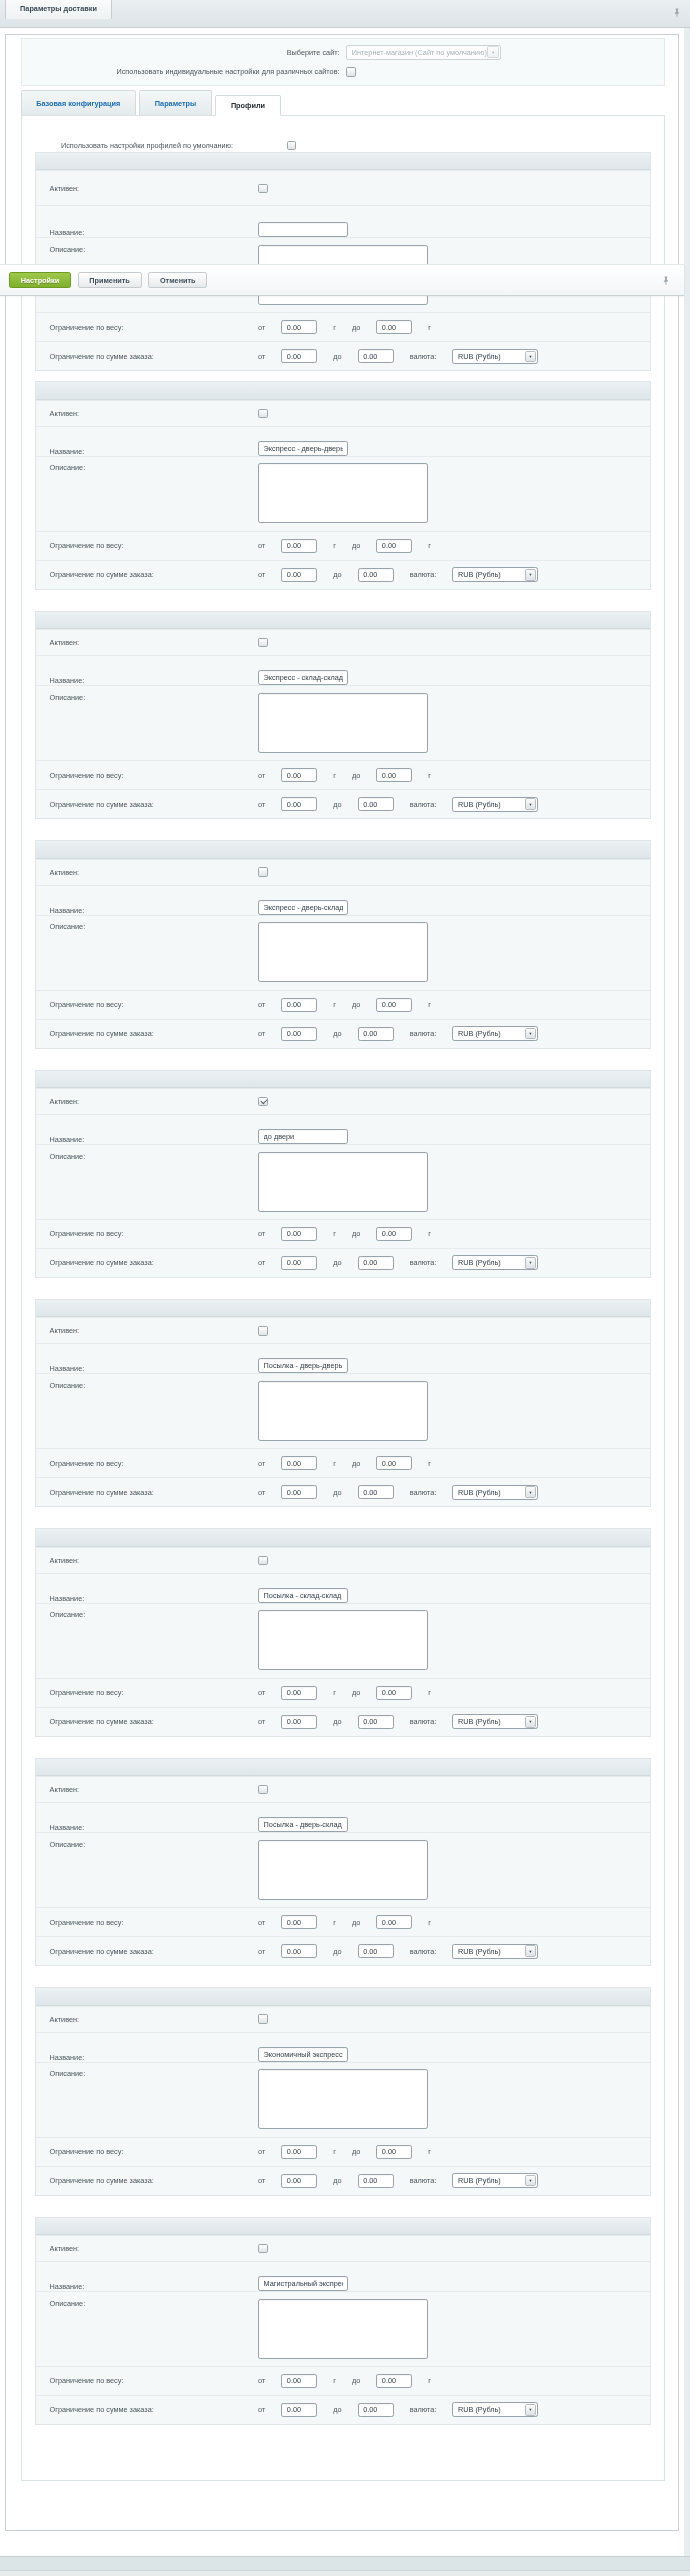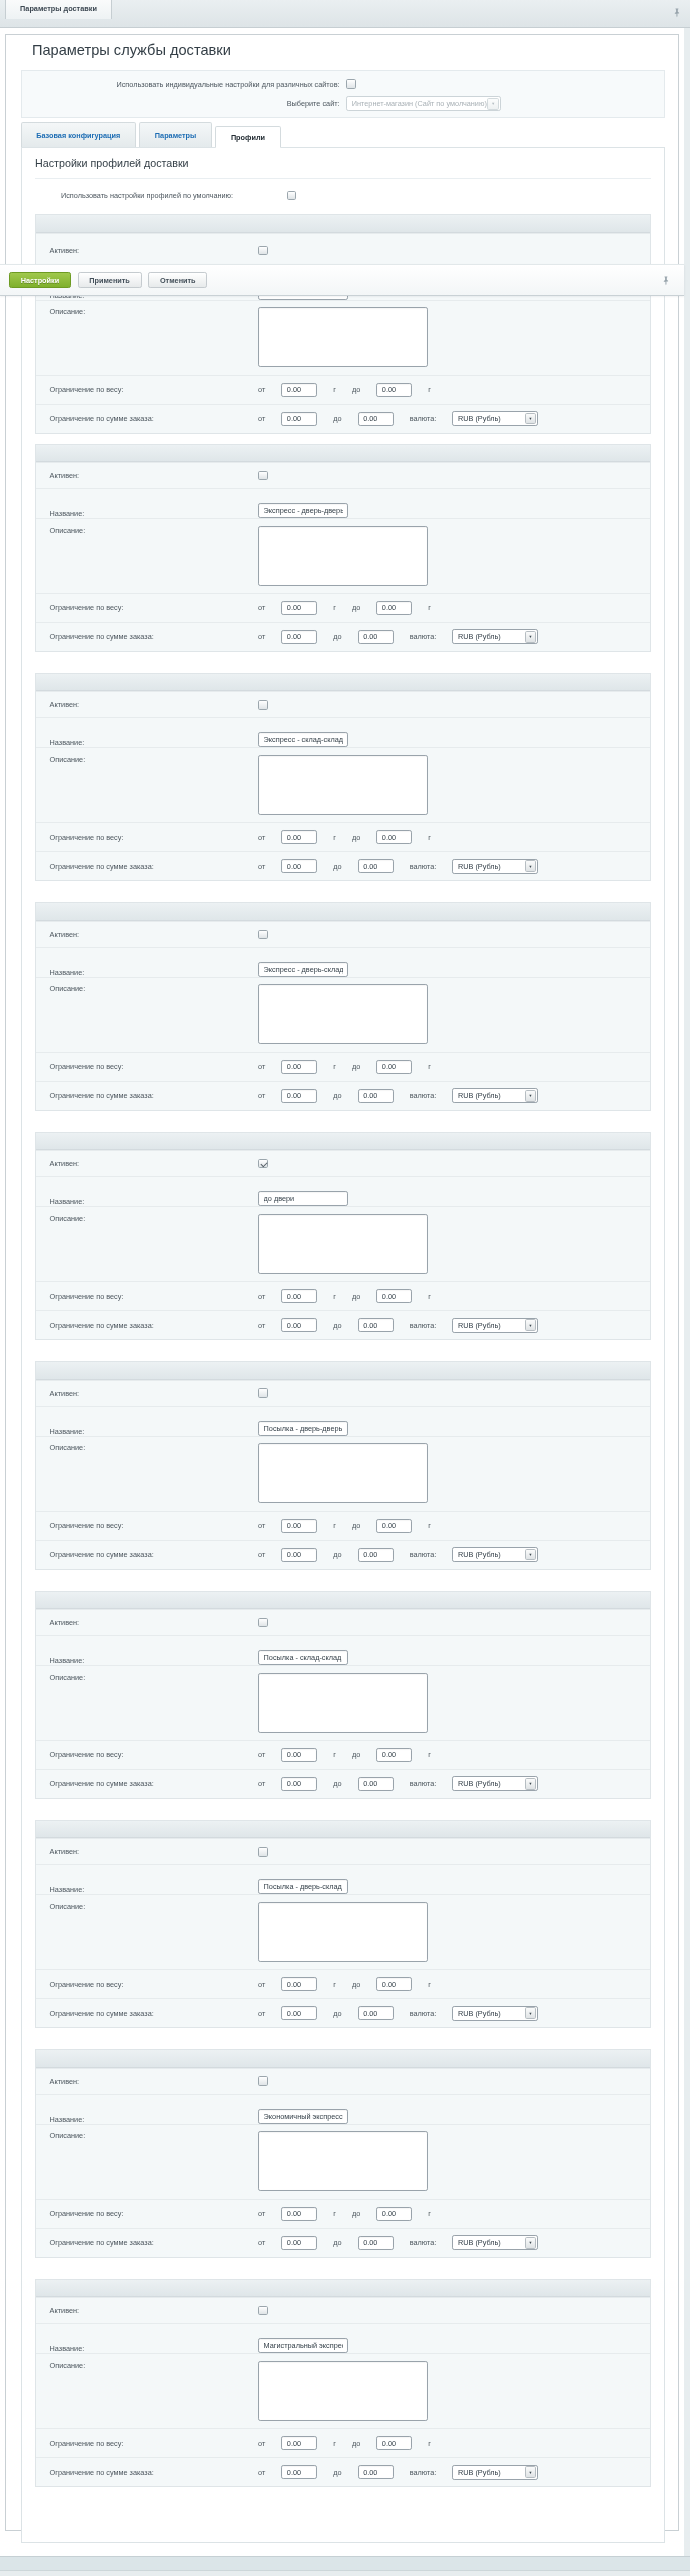--- a/index.html
+++ b/index.html
@@ -51,21 +51,21 @@
   .tab { height:25px; padding:0 14.6px; display:flex; align-items:center;
     background:linear-gradient(#f4f7f8,#e4eaec); border:0.6px solid #d4dbde; border-bottom:none;
     border-radius:2.2px 2.2px 0 0; color:#1d6db4; font-weight:bold; cursor:pointer; }
   .tab.active { height:21.3px; background:#fff; color:#252e35; position:relative; margin-bottom:-0.6px;
     border-bottom:0.6px solid #fff; }
   
   .content-box { margin:0 13.5px 0 14.6px; border:0.6px solid #dce3e6; background:#fff;
     padding-bottom:34px; position:relative; z-index:1; }
   h2.box-title { font-size:10.7px; font-weight:normal; color:#333e46;
     margin:9px 12.4px 0 13.5px; padding-bottom:8.4px; border-bottom:0.6px solid #e9eef1; }
-  .defaults-row { height:34px; display:flex; align-items:center; padding-left:13.5px;gap:47px; }
+  .defaults-row { height:34px; display:flex; align-items:flex-end; padding-left:13.5px;gap:47px; }
   .dlabel { width:198px; text-align:right; margin-right:6.7px; }
   .profiles { margin:1.7px 12.4px 0 13.5px; }
   
   .profile { border:0.6px solid #dfe5e8; margin-bottom:21px; background:#f4f8f9; }
   .phead { height:17.4px; background:linear-gradient(#ecf1f3,#dfe6e9); border-bottom:0.6px solid #d3dade; }
   .prow { display:flex; align-items:center; border-top:0.6px solid #e6ebed; }
   .prow:first-of-type { border-top:none; }
   .plabel { width:222px; padding-left:13.5px; flex:none; color:#4c565e; }
   .pctrl { display:flex; align-items:center; gap:16px; }
   .row-active { height:26px; }
@@ -108,50 +108,48 @@
   <span class="pin">
     <svg viewBox="0 0 16 20" width="7.9" height="9.5">
         <path d="M5 1h6v1.6l-1.2.6v4.6l2.7 2v1.7H9v5.6L8 19.4l-1-2.3v-5H3.5v-1.7l2.7-2V3.2L5 2.6z" fill="#97a3ab"></path>
       </svg>
   </span>
 </div>
 
 <div class="main">
   <div class="form-panel">
 
-    <h1 class="page-title">Параметры службы доставки</h1>
 
     <div class="settings-box">
-      <div class="srow">
-        <div class="slabel">Использовать индивидуальные настройки для различных сайтов:</div>
-        <input type="checkbox" class="cb" id="cb-individual" style="">
-      </div>
       <div class="srow">
         <div class="slabel">Выберите сайт:</div>
         <div class="sel site disabled">
           <span class="sel-text">Интернет-магазин (Сайт по умолчанию)</span>
           <span class="sel-btn">▼</span>
         </div>
       </div>
+      <div class="srow">
+        <div class="slabel">Использовать индивидуальные настройки для различных сайтов:</div>
+        <input type="checkbox" class="cb" id="cb-individual" style="">
+      </div>
     </div>
 
     <div class="tabs">
       <div class="tab">
           <span>Базовая конфигурация</span>
         </div>
       <div class="tab">
           <span>Параметры</span>
         </div>
       <div class="tab active">
           <span>Профили</span>
         </div>
     </div>
 
     <div class="content-box">
-      <h2 class="box-title">Настройки профилей доставки</h2>
 
       <div class="defaults-row">
         <div class="dlabel">Использовать настройки профилей по умолчанию:</div>
         <input type="checkbox" class="cb" id="cb-defaults" style="">
       </div>
 
       <div class="profiles">
   <section class="profile first">
     <div class="phead"></div>
     <div class="prow row-active">

